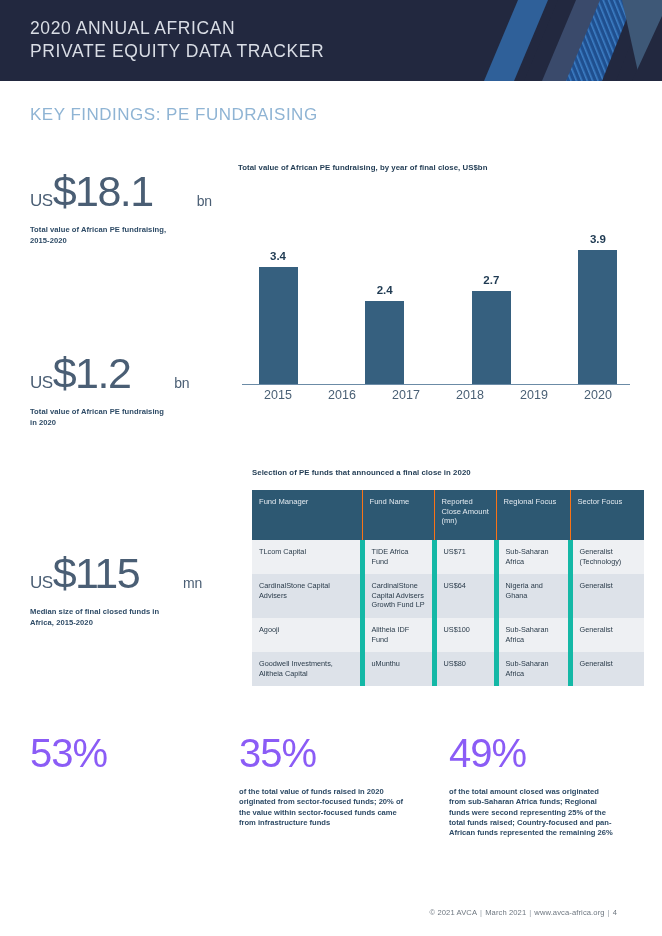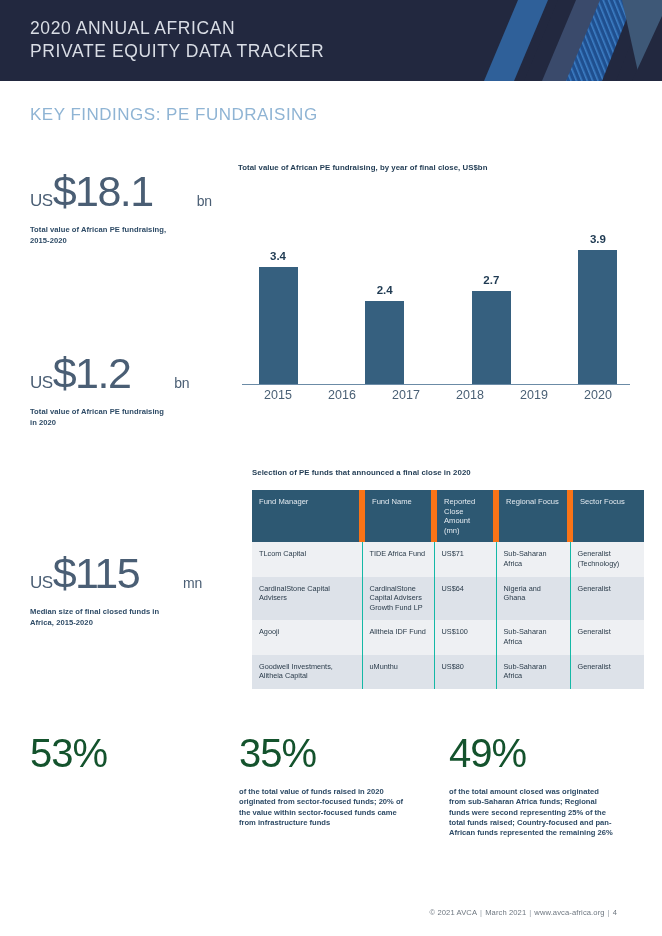--- a/index.html
+++ b/index.html
@@ -94,44 +94,44 @@
     font-size: 7.8px; font-weight: bold; color: #1f3a52; letter-spacing: 0.05px;
   }
   table {
     margin-top: 13px; width: 392px; border-collapse: collapse;
     table-layout: fixed;
   }
   thead th {
     background: #2d5872; color: #e3eaf0;
     font-size: 7.6px; font-weight: normal; text-align: left;
     padding: 7px 6px 7px 7px; vertical-align: top;
-    border-right: 6px solid #f97316;
+    border-right: 1px solid #f97316;
     height: 50px;
     line-height: 9.6px;
   }
   thead th:last-child { border-right: none; }
   tbody td {
     font-size: 7.3px; color: #2a3b4a; vertical-align: top;
     padding: 7px 6px 8px 7px;
-    border-right: 1px solid #14b8a6;
+    border-right: 5px solid #14b8a6;
     line-height: 9.6px;
   }
   tbody td:last-child { border-right: none; }
   tbody tr:nth-child(odd) { background: #eef0f3; }
   tbody tr:nth-child(even) { background: #dde2e9; }
   col.c1 { width: 110px; }
   col.c2 { width: 72px; }
   col.c3 { width: 62px; }
   col.c4 { width: 74px; }
   col.c5 { width: 74px; }
 
   
   .pct { position: absolute; top: 733px; width: 165px; }
   .pct-value {
-    font-size: 40px; font-weight: 300; color: #14532d; letter-spacing: -1px;
+    font-size: 40px; font-weight: 300; color: #8b5cf6; letter-spacing: -1px;
     line-height: 1;
   }
   .pct-text {
     margin-top: 14px; font-size: 7.6px; line-height: 10.3px;
     font-weight: bold; color: #2e4b66;
   }
   #pct-1 { left: 30px; }
   #pct-2 { left: 239px; }
   #pct-3 { left: 449px; }
 

